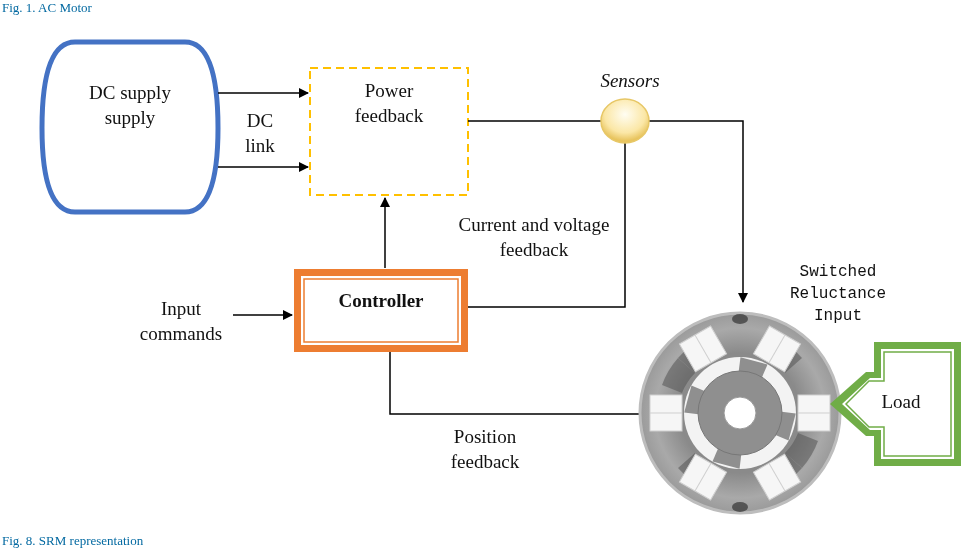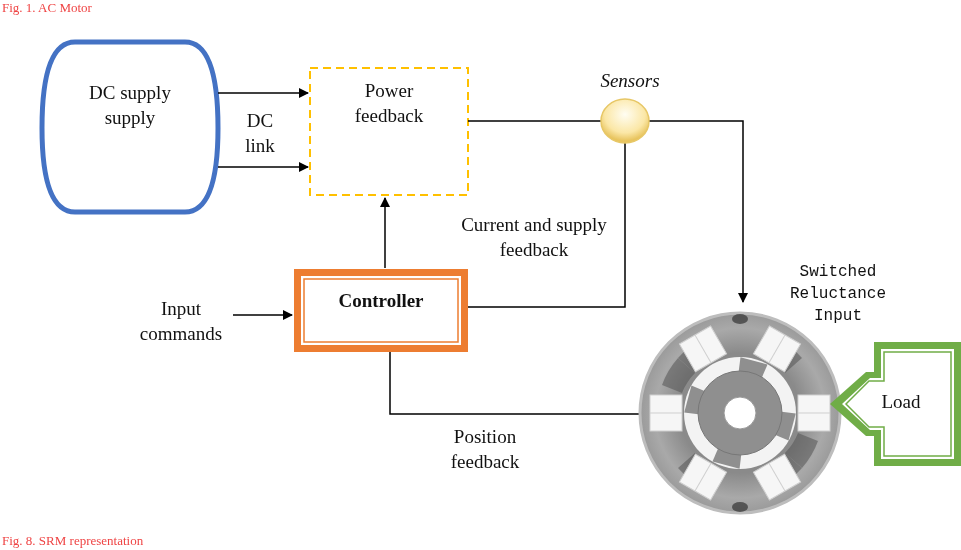--- a/index.html
+++ b/index.html
@@ -1,19 +1,19 @@
 <!DOCTYPE html>
 <html><head>
 <meta charset="utf-8">
 <style>
   html, body { margin:0; padding:0; background:#ffffff; }
   body { width:961px; height:550px; position:relative; overflow:hidden;
          font-family:"Liberation Serif", "DejaVu Serif", serif; color:#111; }
   .abs { position:absolute; }
-  .cap { font-size:13px; color:#ef4444; }
+  .cap { font-size:13px; color:#0369a1; }
   .lbl { font-size:19px; text-align:center; line-height:25px; }
   .lbl-sm { font-size:16px; text-align:center; line-height:22px; }
   svg.diagram { position:absolute; left:0; top:0; }
 </style>
 </head>
 <body>
 
 <div class="abs cap" style="left:2px;top:0px;">Fig. 1. AC Motor</div>
 
 <svg class="diagram" width="961" height="550" viewBox="0 0 961 550">
@@ -135,21 +135,21 @@
 </div>
 
 <div class="abs lbl" style="left:310px;top:78px;width:158px;">
   <div>Power</div>
   <div>feedback</div>
 </div>
 
 <div class="abs lbl" style="left:575px;top:68px;width:110px;font-style:italic;">Sensors</div>
 
 <div class="abs lbl" style="left:430px;top:212px;width:208px;">
-  <div>Current and supply</div>
+  <div>Current and voltage</div>
   <div>feedback</div>
 </div>
 
 <div class="abs lbl" style="left:304px;top:288px;width:154px;font-weight:bold;">Controller</div>
 
 <div class="abs lbl" style="left:128px;top:296px;width:106px;">
   <div>Input</div>
   <div>commands</div>
 </div>
 

